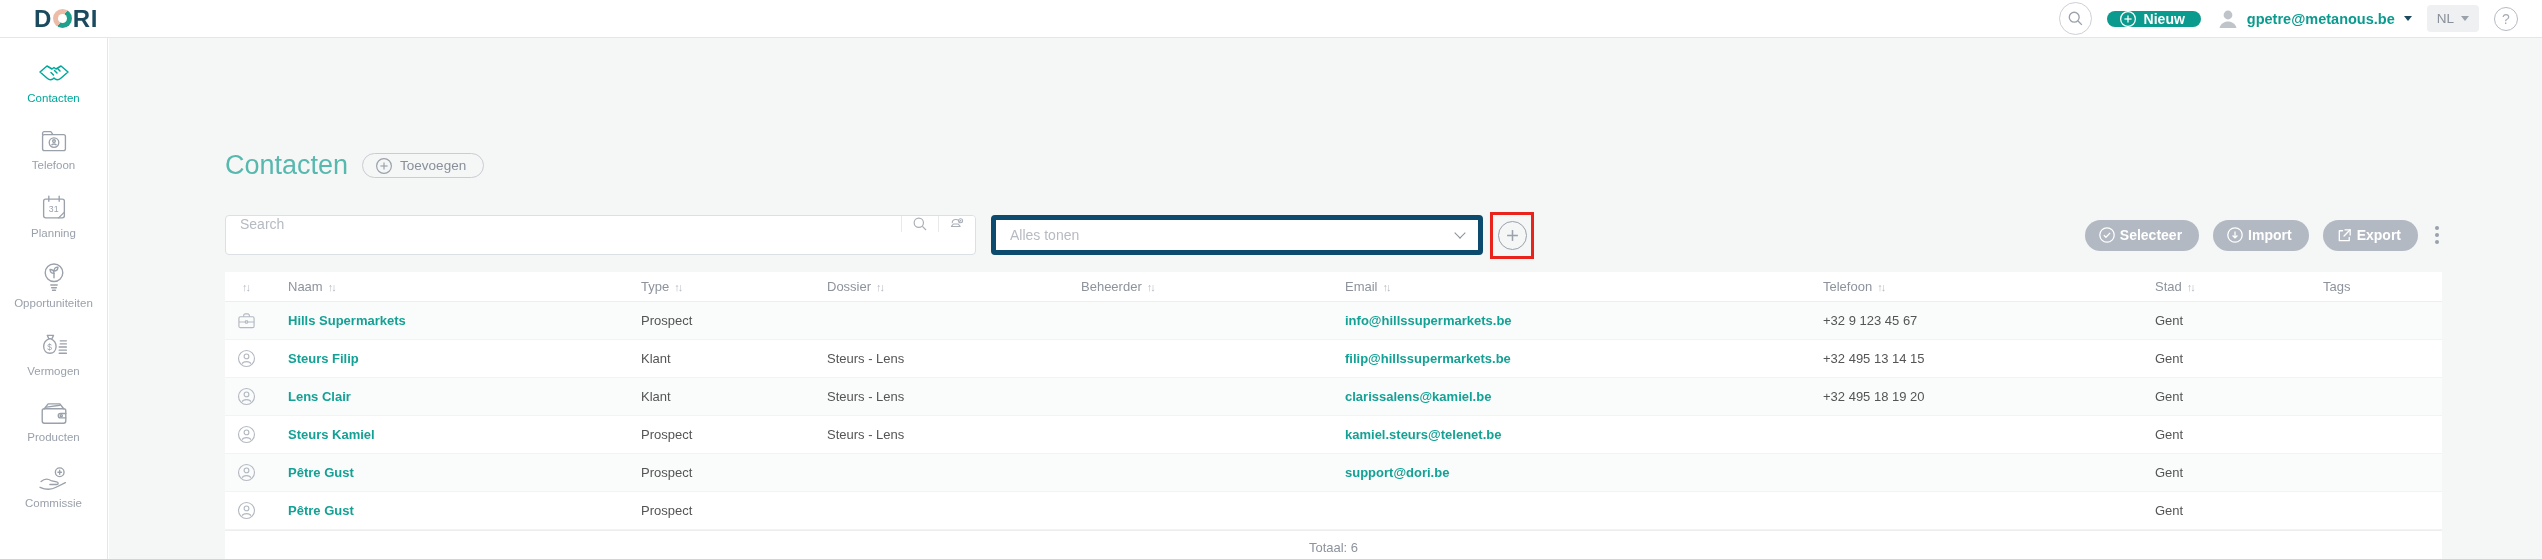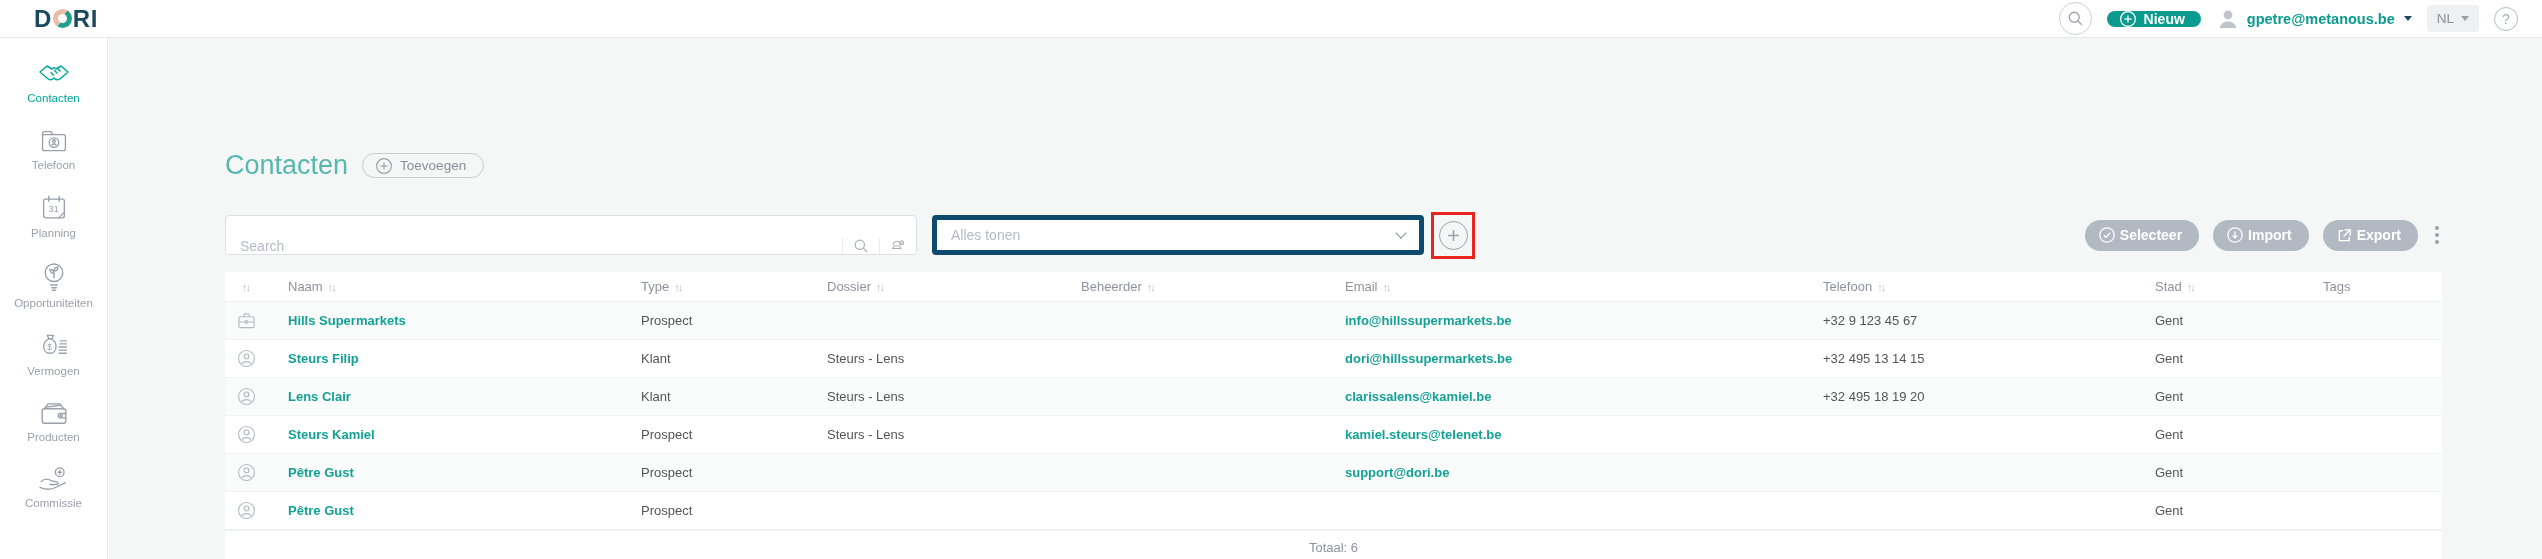--- a/index.html
+++ b/index.html
@@ -52,22 +52,22 @@
   .main { position:absolute; top:38px; left:109px; right:0; bottom:0; background:#f5f6f6; }
   .page { margin:0 100px 0 116px; }
 
   .title-row { padding-top:95px; display:flex; align-items:center; gap:14px; }
   .page-title { font-size:27px; font-weight:400; color:#57b8ae; line-height:1.1; }
   .btn-toevoegen { border:1px solid #c9cdd2; background:transparent; border-radius:17px; height:25px;
                    padding:0 17px 0 12px; color:#8a909a; font-size:13.5px; display:inline-flex;
                    align-items:center; gap:7px; cursor:pointer; font-family:inherit; }
 
   .filter-row { margin-top:13px; display:flex; align-items:center; }
-  .search-box { width:692px; height:40px; background:#fff; border:1px solid #dcdfe3;
-                border-radius:4px; display:flex; align-items:flex-end; overflow:hidden; }
+  .search-box { width:751px; height:40px; background:#fff; border:1px solid #dcdfe3;
+                border-radius:4px; display:flex; align-items:flex-start; overflow:hidden; }
   .search-input { flex:1; border:none; outline:none; padding:0 14px; font-size:14px;
                   color:#555; font-family:inherit; background:transparent; }
   .search-input::placeholder { color:#b6bac2; }
   .icon-cell { width:37px; border-left:1px solid #e7e9eb; display:flex; align-items:center;
                justify-content:center; color:#aab0b8; cursor:pointer; background:#fff; }
 
   .select-box { margin-left:15px; width:492px; height:40px; background:#fff; border:5px solid #0c4a6e;
                 border-radius:4px; display:flex; align-items:center; padding:0 14px;
                 color:#b6bac2; font-size:14px; cursor:pointer; }
   .chev { width:8px; height:8px; border-right:1.6px solid #8a909a; border-bottom:1.6px solid #8a909a;
@@ -334,21 +334,21 @@
           <tr>
             <td class="c-icon"><svg width="19" height="19" viewBox="0 0 20 20" fill="none" stroke="currentColor" stroke-width="1.2">
                   <circle cx="10" cy="10" r="8.4"></circle>
                   <circle cx="10" cy="7.8" r="2.5"></circle>
                   <path d="M5.4 15.5c.9-3 8.3-3 9.2 0"></path>
                 </svg></td>
             <td class="c-naam"><span class="name-link">Steurs Filip</span></td>
             <td>Klant</td>
             <td>Steurs - Lens</td>
             <td></td>
-            <td><span class="email-link">dori@hillssupermarkets.be</span></td>
+            <td><span class="email-link">filip@hillssupermarkets.be</span></td>
             <td>+32 495 13 14 15</td>
             <td>Gent</td>
             <td></td>
           </tr>
           <tr>
             <td class="c-icon"><svg width="19" height="19" viewBox="0 0 20 20" fill="none" stroke="currentColor" stroke-width="1.2">
                   <circle cx="10" cy="10" r="8.4"></circle>
                   <circle cx="10" cy="7.8" r="2.5"></circle>
                   <path d="M5.4 15.5c.9-3 8.3-3 9.2 0"></path>
                 </svg></td>

